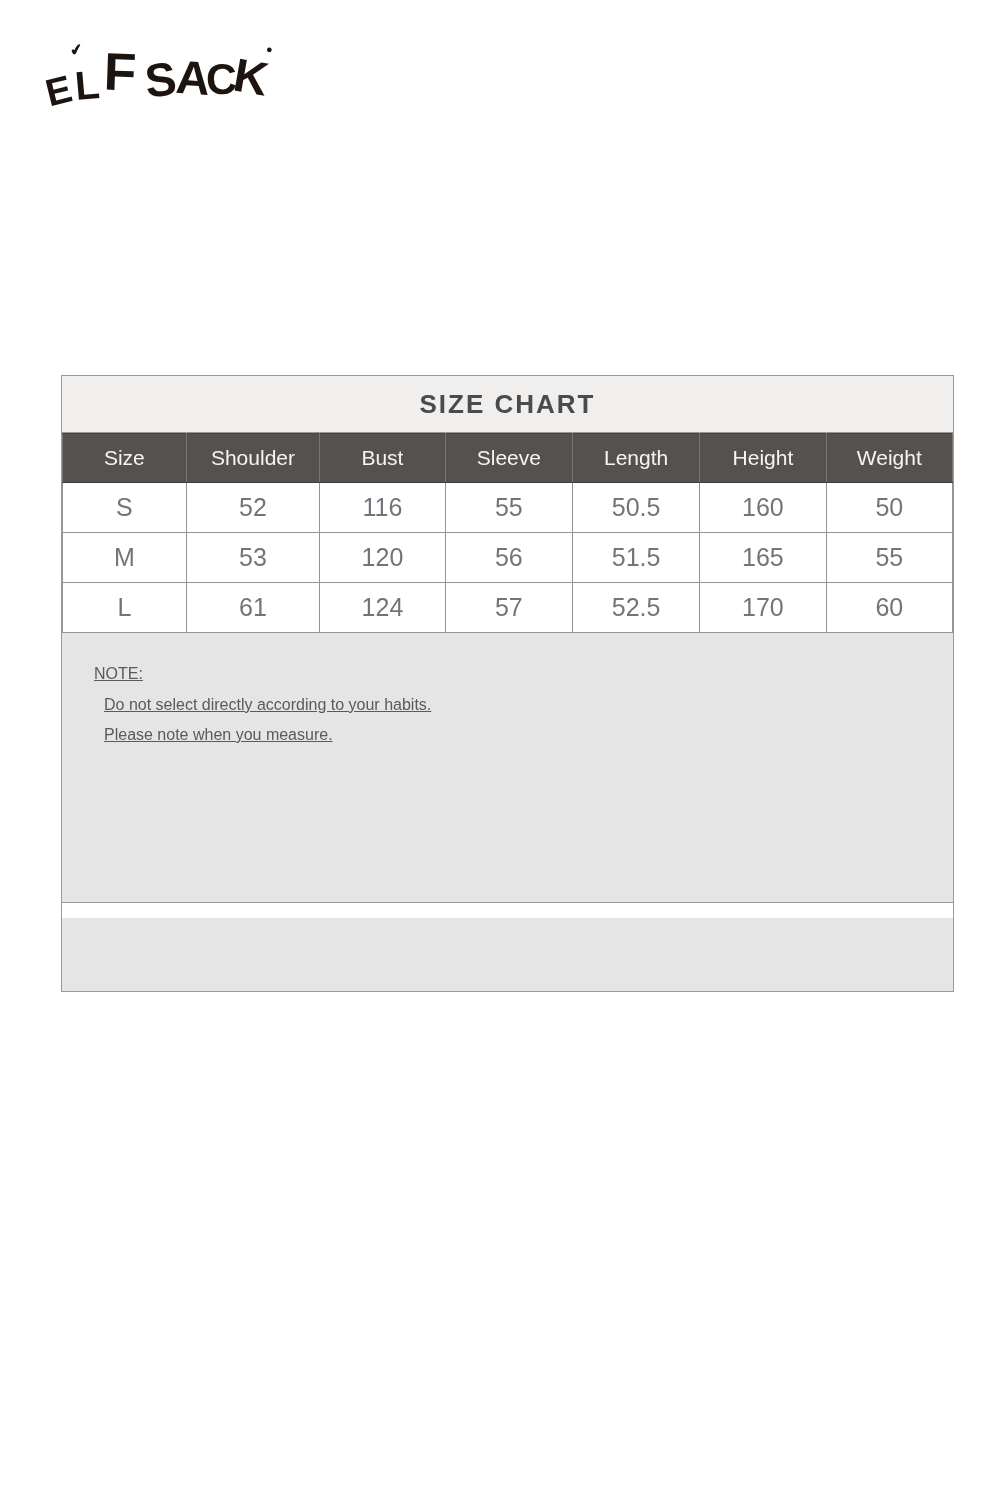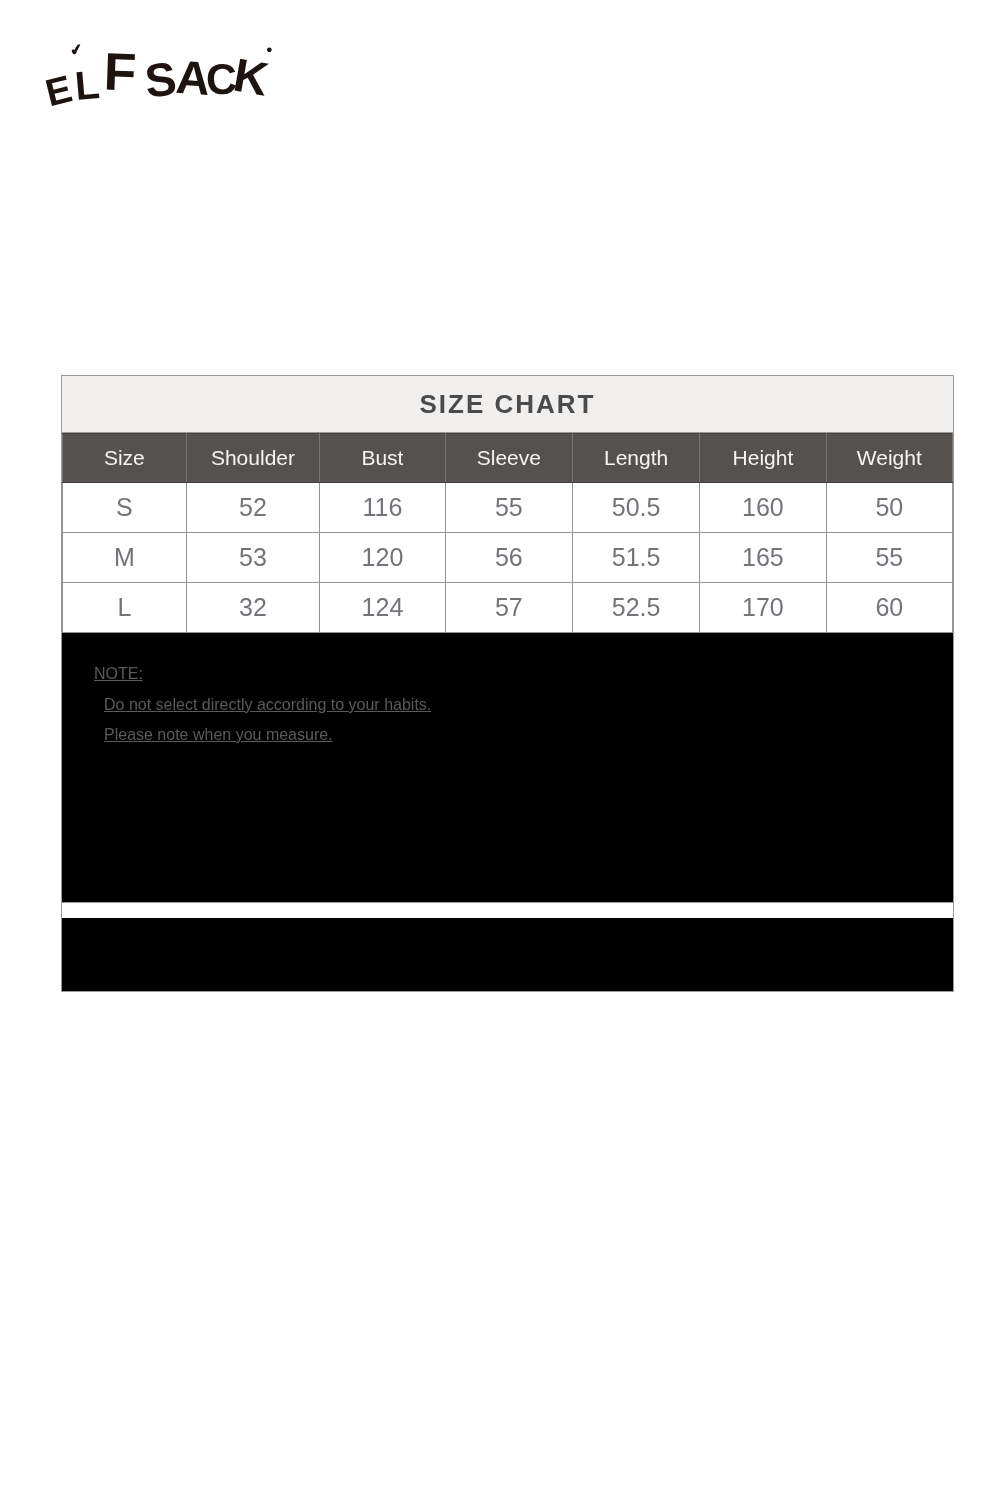--- a/index.html
+++ b/index.html
@@ -32,21 +32,21 @@
   .l-c   { left:162px; top:18px; font-size:43px; transform:rotate(-2deg); }
   .l-k   { left:190px; top:13px; font-size:47px; transform:rotate(10deg); }
   .l-tick{ left:26px;  top:2px;  font-size:15px; transform:rotate(-12deg); }
   .l-dot { left:222px; top:4px;  font-size:11px; }
 
   
   .chart-box {
     position:absolute; left:61px; top:375px;
     width:893px; height:617px;
     border:1px solid #9a9a9a;
-    background:#000000;
+    background:#e5e5e5;
     display:flex; flex-direction:column;
   }
   .chart-title {
     height:57px; flex:0 0 57px;
     background:#f0efee;
     border-bottom:1px solid #9a9a9a;
     display:flex; align-items:center; justify-content:center;
     font-size:26px; font-weight:700; color:#4b4b4b;
     letter-spacing:2px;
   }
@@ -154,21 +154,21 @@
         <td>M</td>
         <td>53</td>
         <td>120</td>
         <td>56</td>
         <td>51.5</td>
         <td>165</td>
         <td>55</td>
       </tr>
       <tr>
         <td>L</td>
-        <td>32</td>
+        <td>61</td>
         <td>124</td>
         <td>57</td>
         <td>52.5</td>
         <td>170</td>
         <td>60</td>
       </tr>
     </tbody>
   </table>
 
   <div class="notes">

